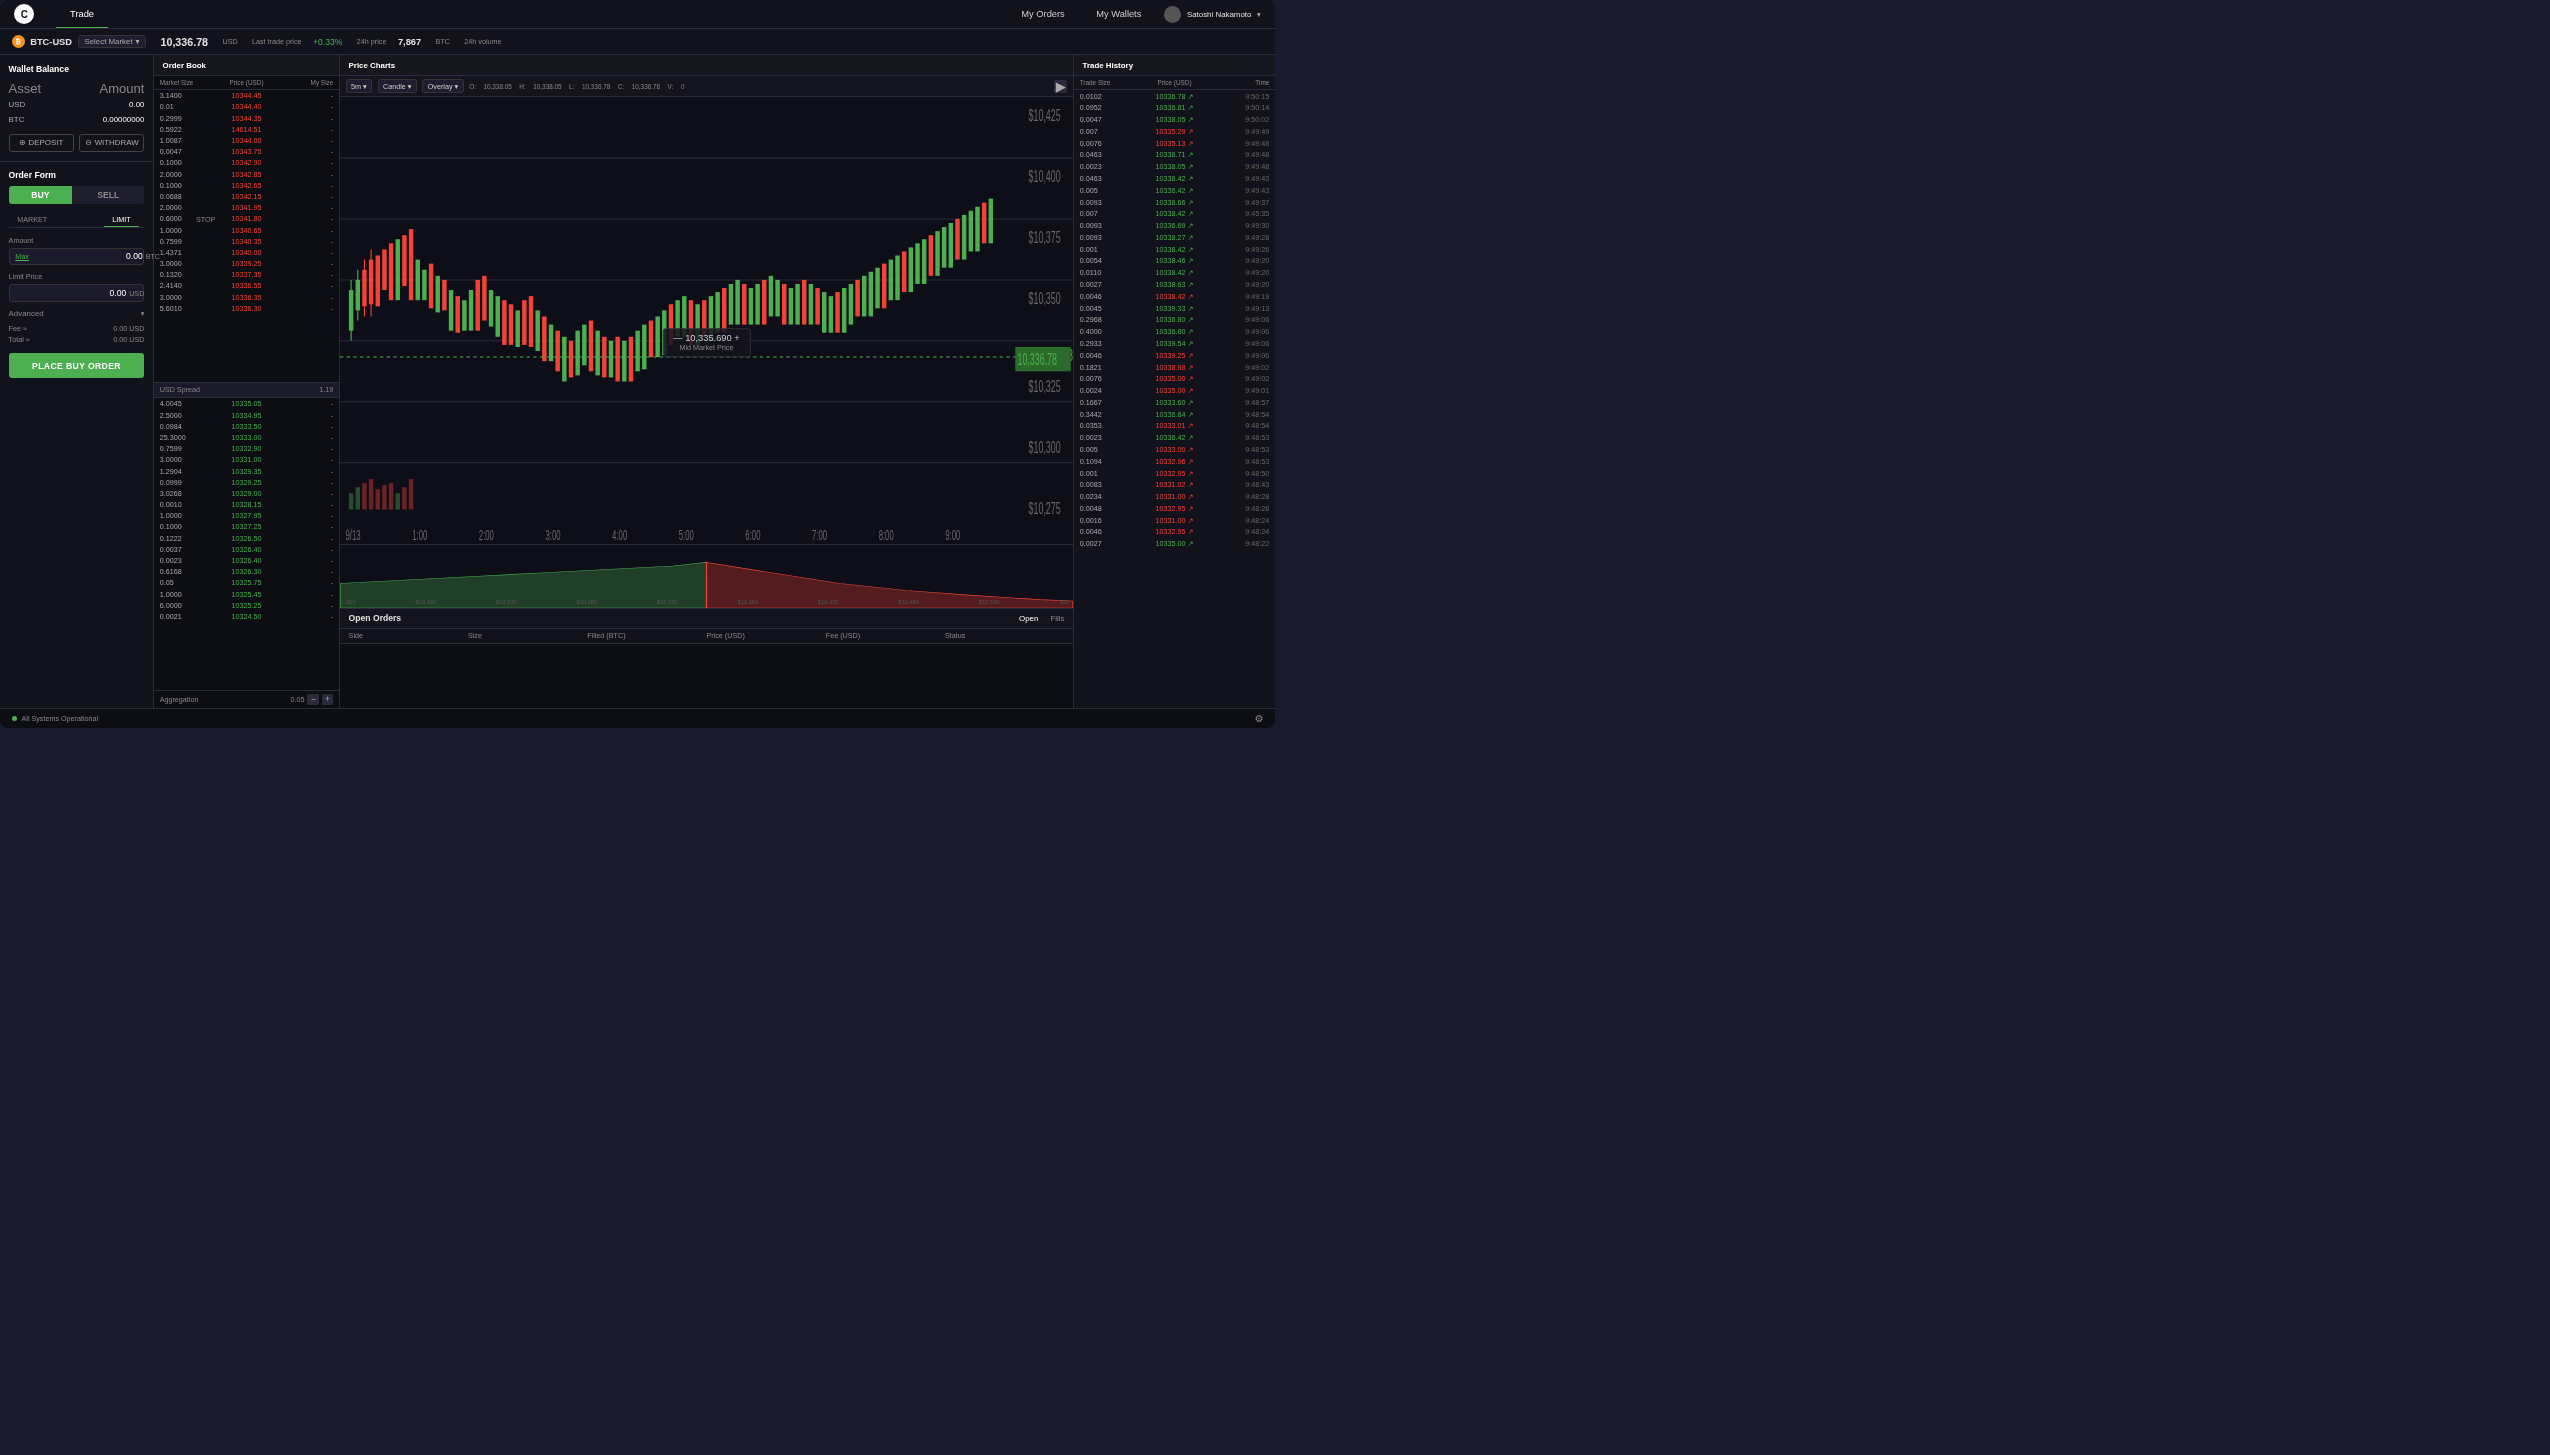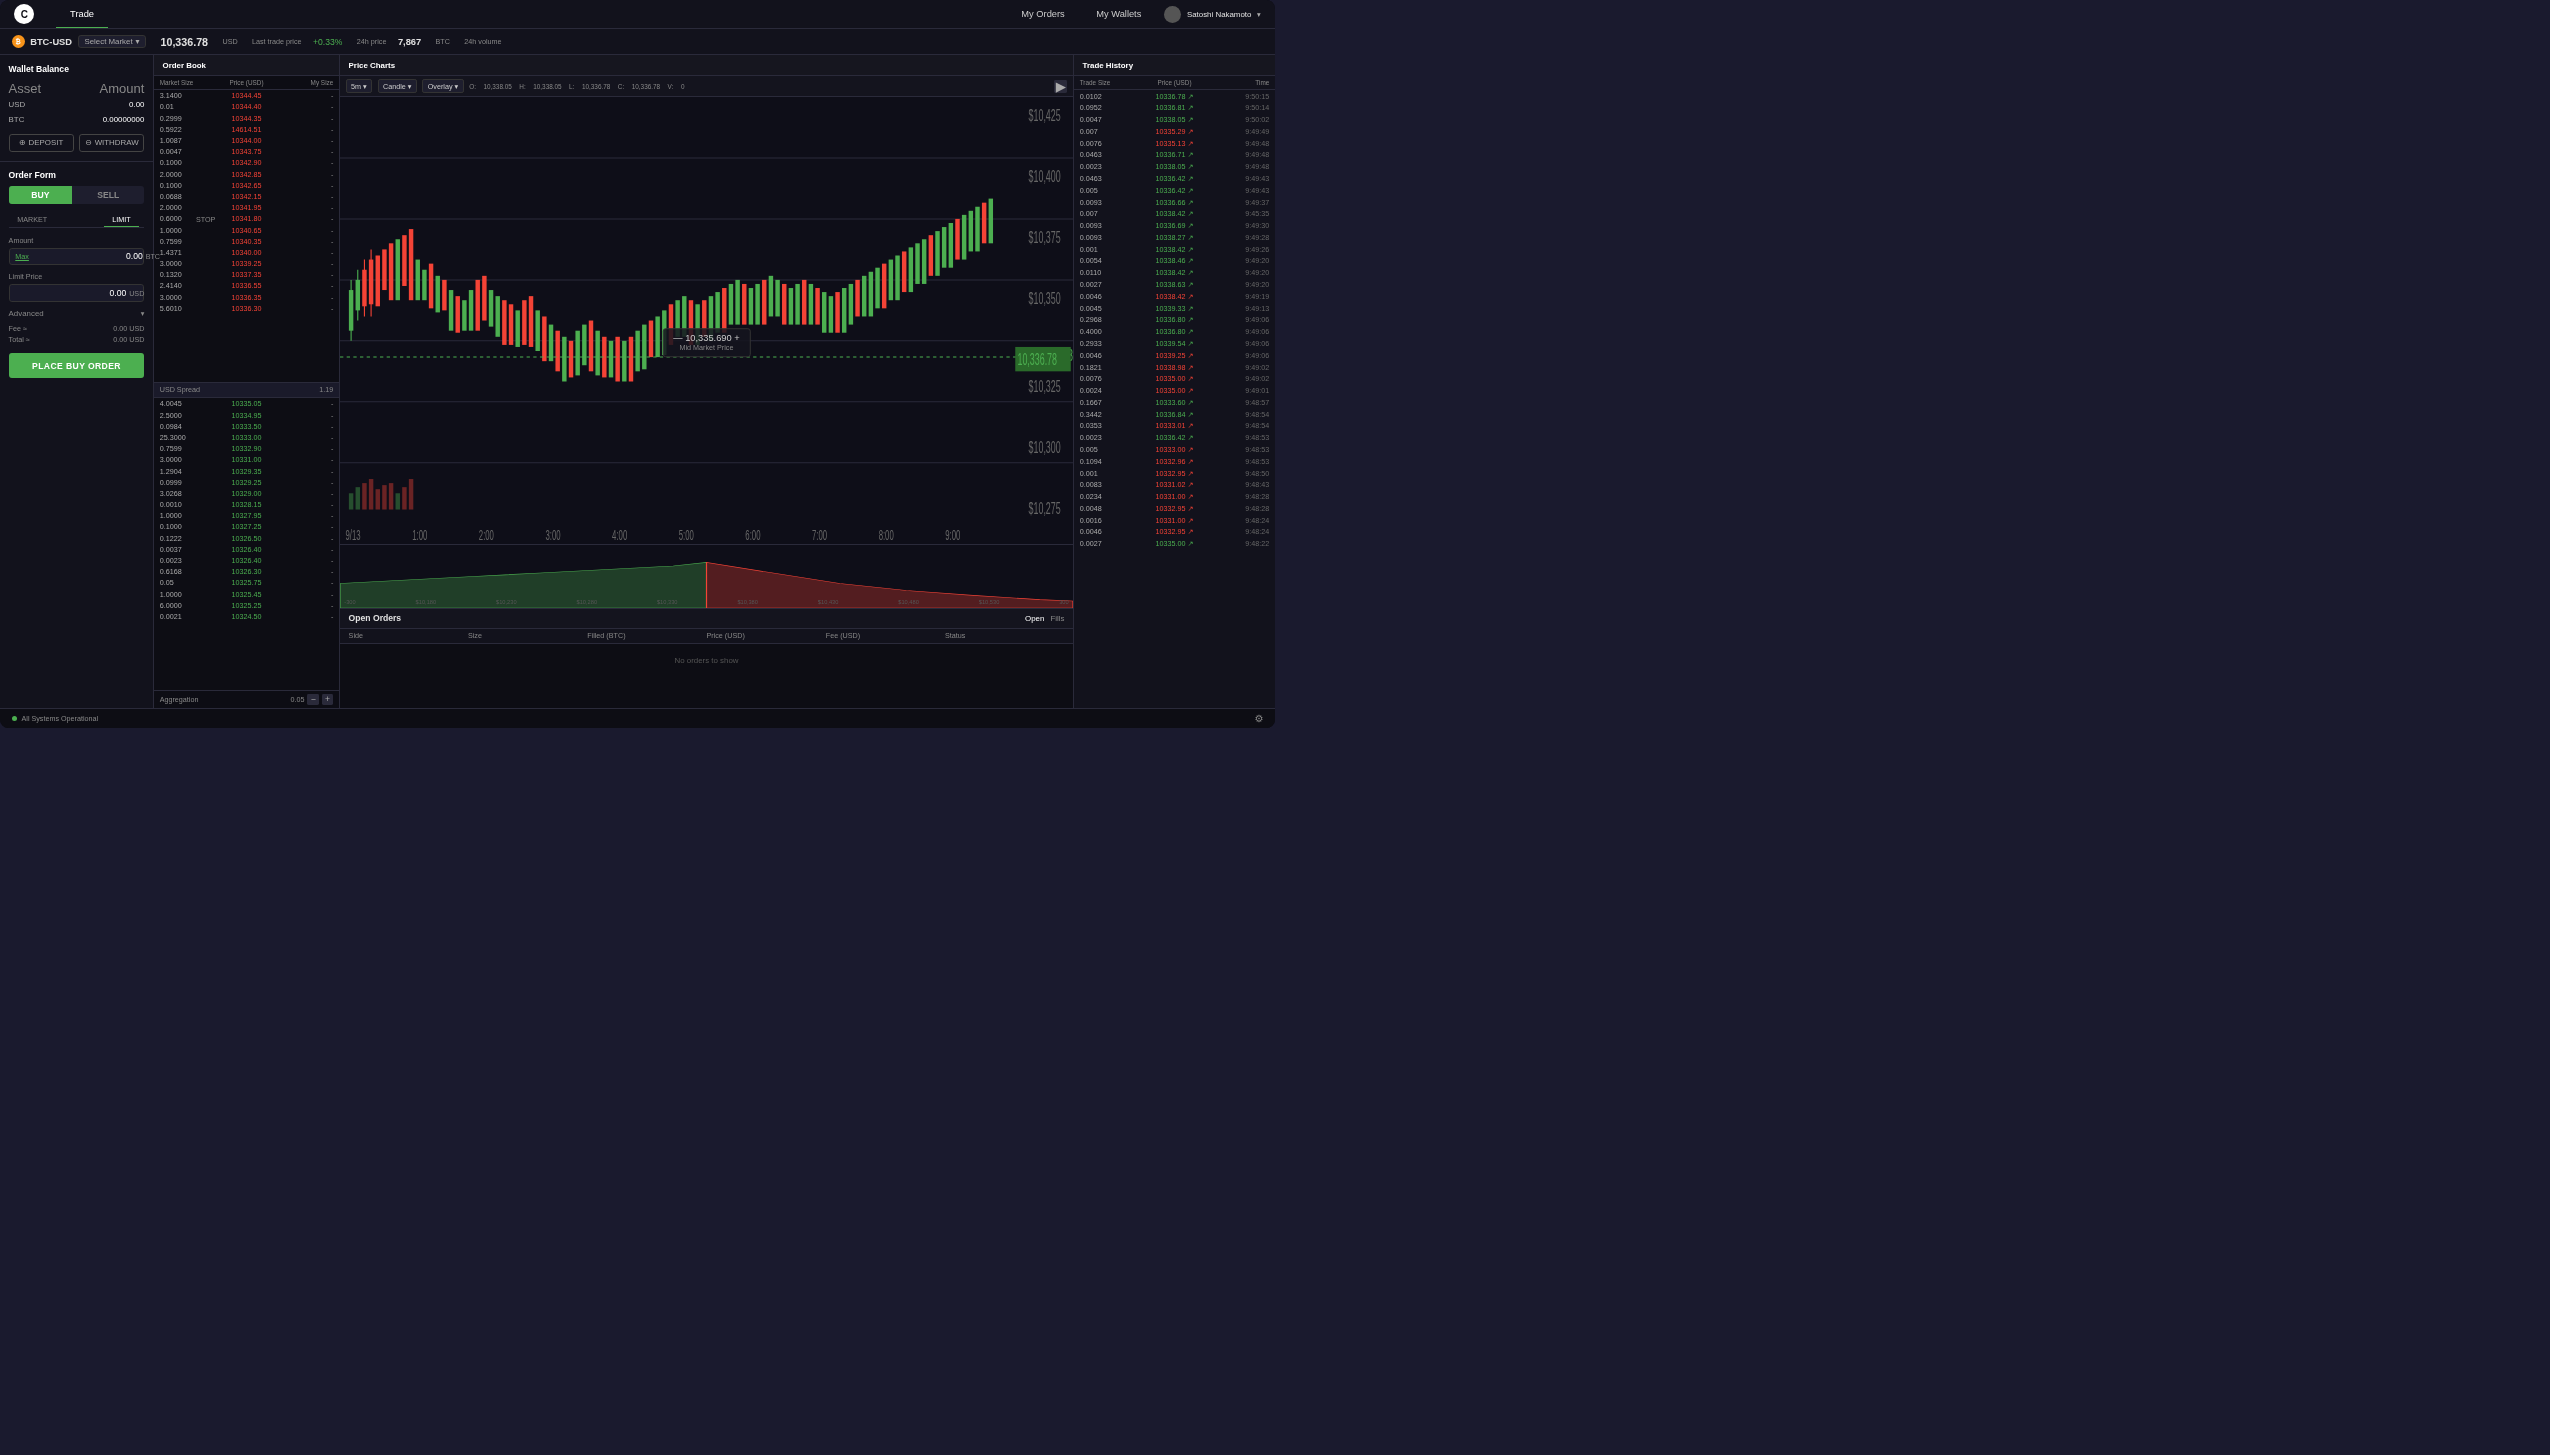--- a/index.html
+++ b/index.html
@@ -1083,34 +1083,33 @@
               <span style="font-size:5.7px;color:#555;">$10,480</span>
               <span style="font-size:5.7px;color:#555;">$10,530</span>
               <span style="font-size:5.7px;color:#555;">300</span>
             </div>
           </div>
         </div>
 
         <div class="open-orders-area">
           <div class="open-orders-header">
             <span style="font-size:8.6px;font-weight:600;">Open Orders</span>
-            <div style="display:flex;gap:6px;">
+            <div style="display:flex;gap:12px;">
               <span class="open-btn active">Open</span>
               <span class="fills-btn">Fills</span>
             </div>
           </div>
           <div class="orders-columns">
             <span class="orders-col">Side</span>
             <span class="orders-col">Size</span>
             <span class="orders-col">Filled (BTC)</span>
             <span class="orders-col">Price (USD)</span>
             <span class="orders-col">Fee (USD)</span>
             <span class="orders-col">Status</span>
           </div>
-          <div class="no-orders">No orders to show</div>
         </div>
       </div>
     </div>
 
     <div class="right-panel">
       <div class="panel-header">
         <span>Trade History</span>
       </div>
       <div class="th-columns">
         <span class="th-col">Trade Size</span>

